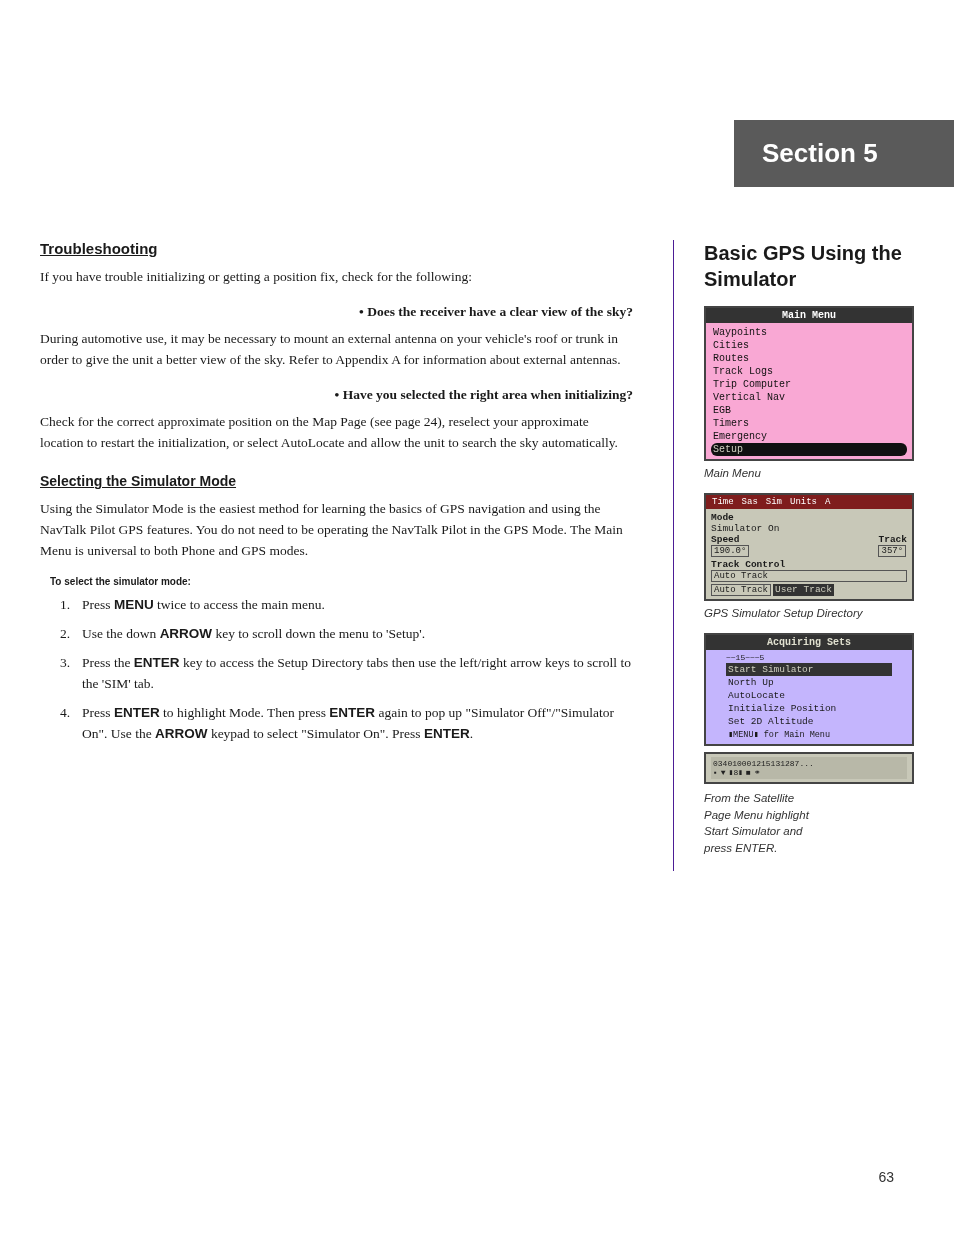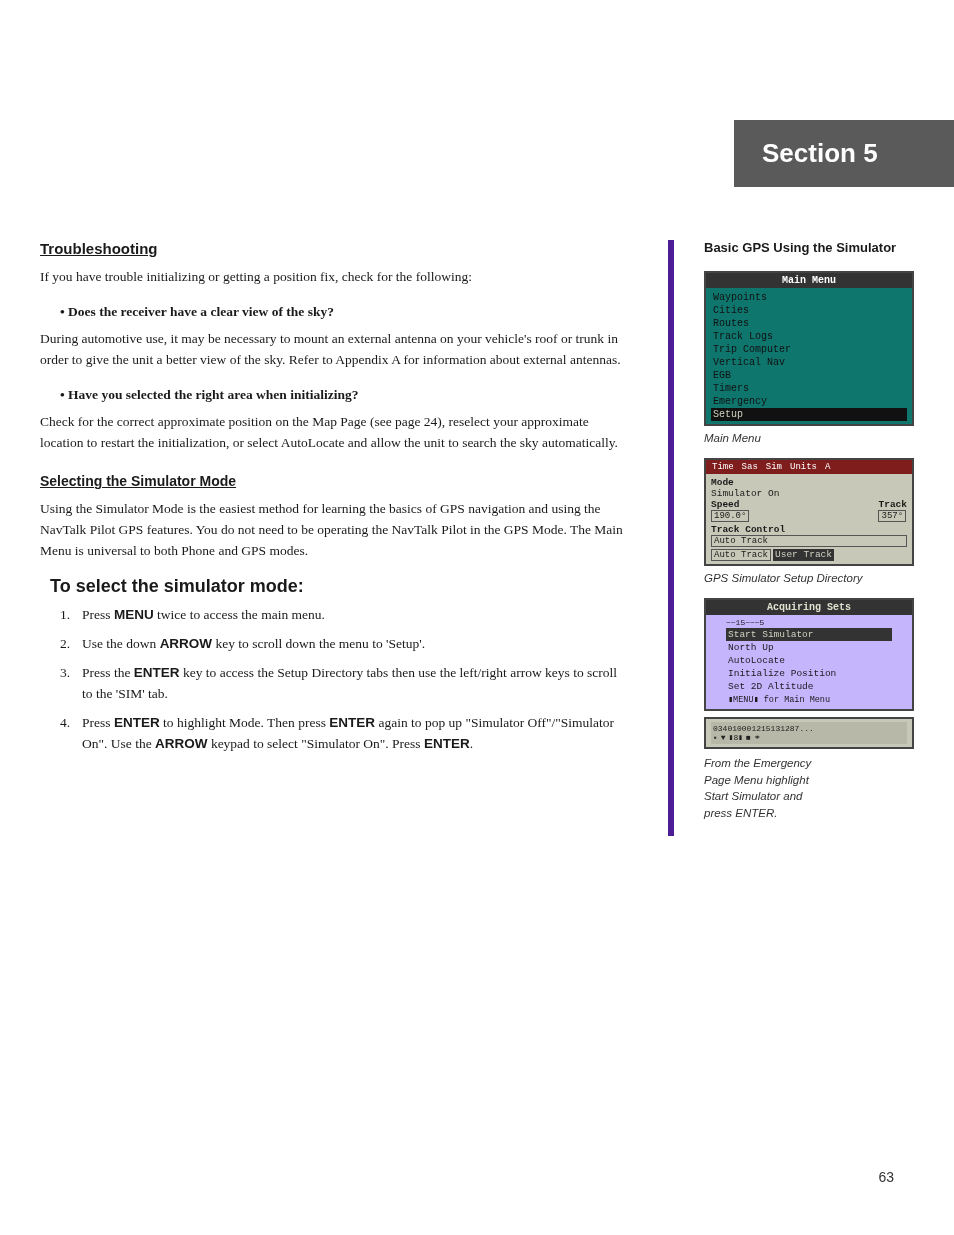--- a/index.html
+++ b/index.html
@@ -37,21 +37,21 @@
     
     .content-area {
       display: flex;
       margin-top: 200px;
       padding: 0 40px;
     }
 
     .left-column {
       flex: 1;
       padding-right: 40px;
-      border-right: 6px solid #4c1d95;
+      border-right: 1px solid #4c1d95;
     }
 
     .right-column {
       width: 240px;
       padding-left: 30px;
     }
 
     
     .section-heading {
       font-family: Arial, sans-serif;
@@ -65,20 +65,21 @@
       font-size: 13.5px;
       line-height: 1.55;
       margin-bottom: 10px;
     }
 
     .bullet-heading {
       font-size: 13.5px;
       font-weight: bold;
       margin: 14px 0 6px 20px;
       line-height: 1.55;
+      text-align: right;
     }
 
     .bullet-heading::before {
       content: "• ";
     }
 
     .sub-heading {
       font-size: 14px;
       font-weight: bold;
       font-family: Arial, sans-serif;
@@ -107,30 +108,30 @@
     .numbered-item .text {
       flex: 1;
     }
 
     .bold-instruction {
       font-weight: bold;
       font-family: Arial, sans-serif;
     }
 
     .to-select-heading {
-      font-size: 18px;
+      font-size: 10px;
       font-weight: bold;
       font-family: Arial, sans-serif;
       margin: 14px 0 8px 10px;
     }
 
     
     .right-title {
       font-family: Arial, sans-serif;
-      font-size: 13px;
+      font-size: 20px;
       font-weight: bold;
       color: #1a1a1a;
       line-height: 1.3;
       margin-bottom: 14px;
     }
 
     
     .device-screen {
       background: #e8e8e8;
       border: 2px solid #444;
@@ -143,32 +144,33 @@
       background: #333;
       color: #fff;
       text-align: center;
       padding: 2px 4px;
       font-size: 10px;
       font-weight: bold;
     }
 
     .screen-body {
       padding: 3px 5px;
-      background: #0f766e;
+      background: #f9a8d4;
     }
 
     .screen-item {
       padding: 1px 2px;
       font-size: 10px;
       color: #111;
     }
 
     .screen-item.highlighted {
       background: #111;
       color: #d0d0c0;
+      border-radius: 6px;
     }
 
     .screen-caption {
       font-style: italic;
       font-size: 11.5px;
       font-family: Arial, sans-serif;
       margin: 4px 0 14px 0;
       color: #333;
     }
 
@@ -437,21 +439,21 @@
               <span>▼</span>
               <span>▮8▮</span>
               <span>■</span>
               <span>⚭</span>
             </span>
           </div>
         </div>
       </div>
 
       <div class="screen-caption-long">
-        <span>From the Emergency</span><br>
+        <span>From the Satellite</span><br>
         <span>Page Menu highlight</span><br>
         <span>Start Simulator and</span><br>
         <span>press <span class="bold-caption">ENTER.</span></span>
       </div>
 
     </div>
   </div>
 
   <div class="page-number">63</div>
 

